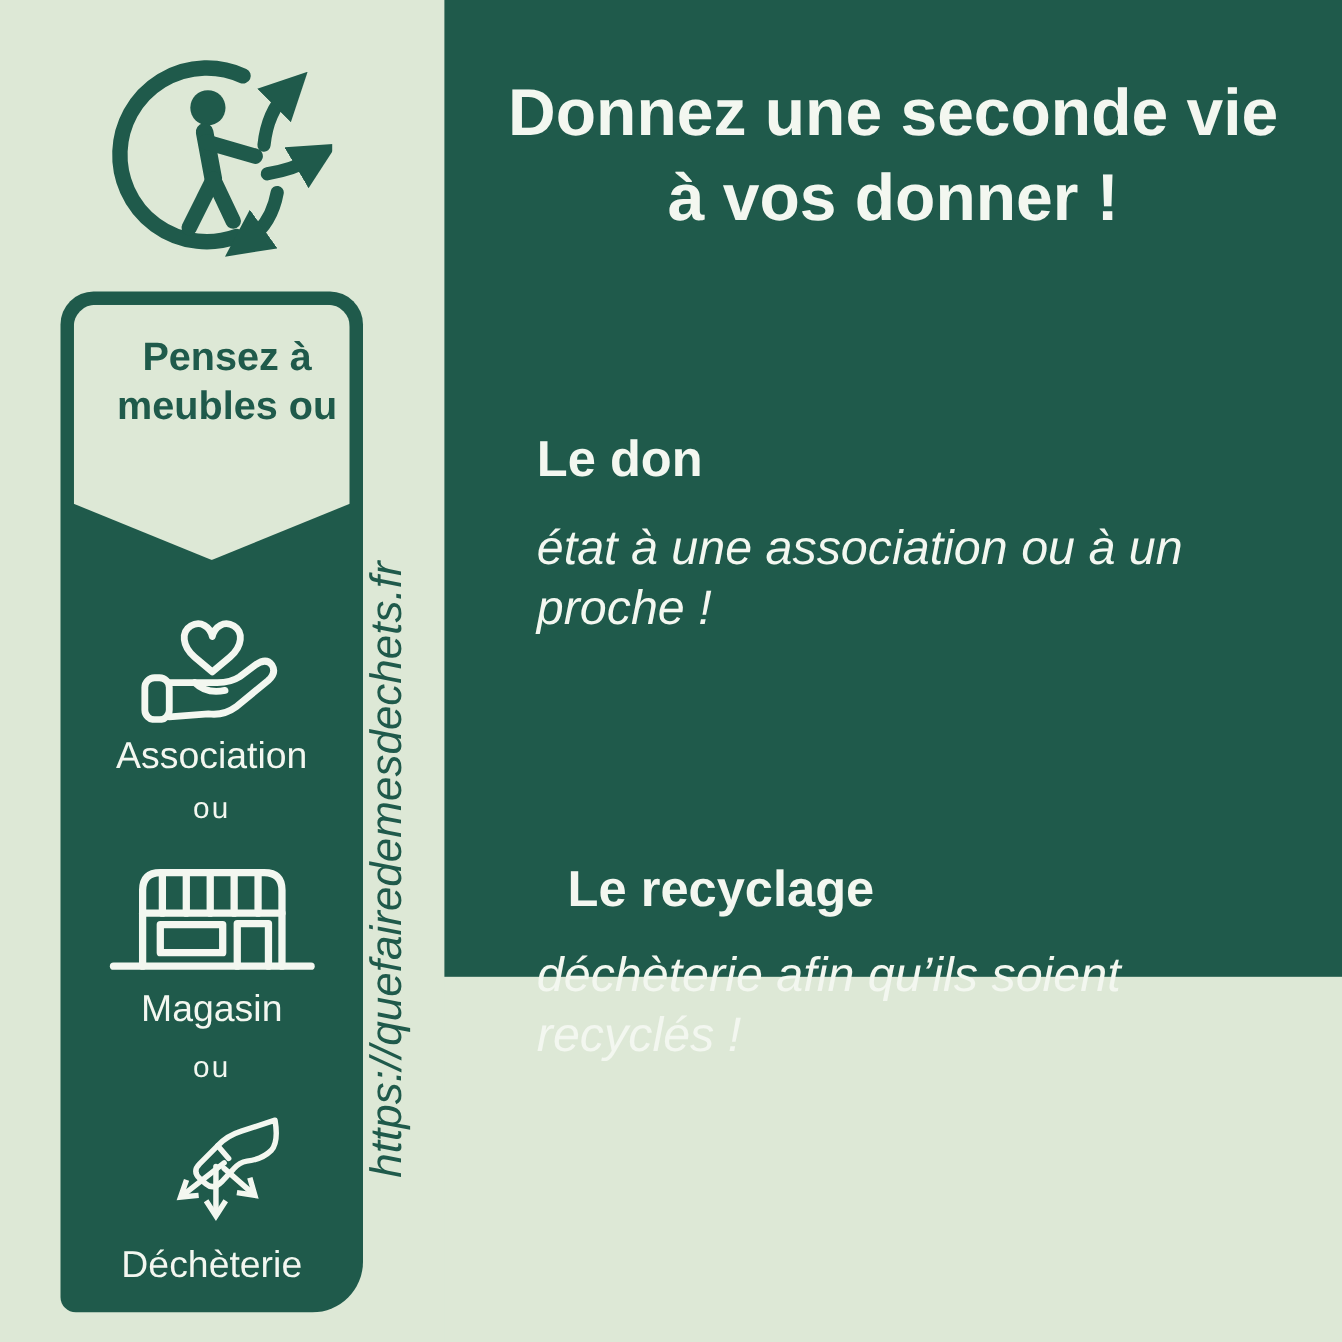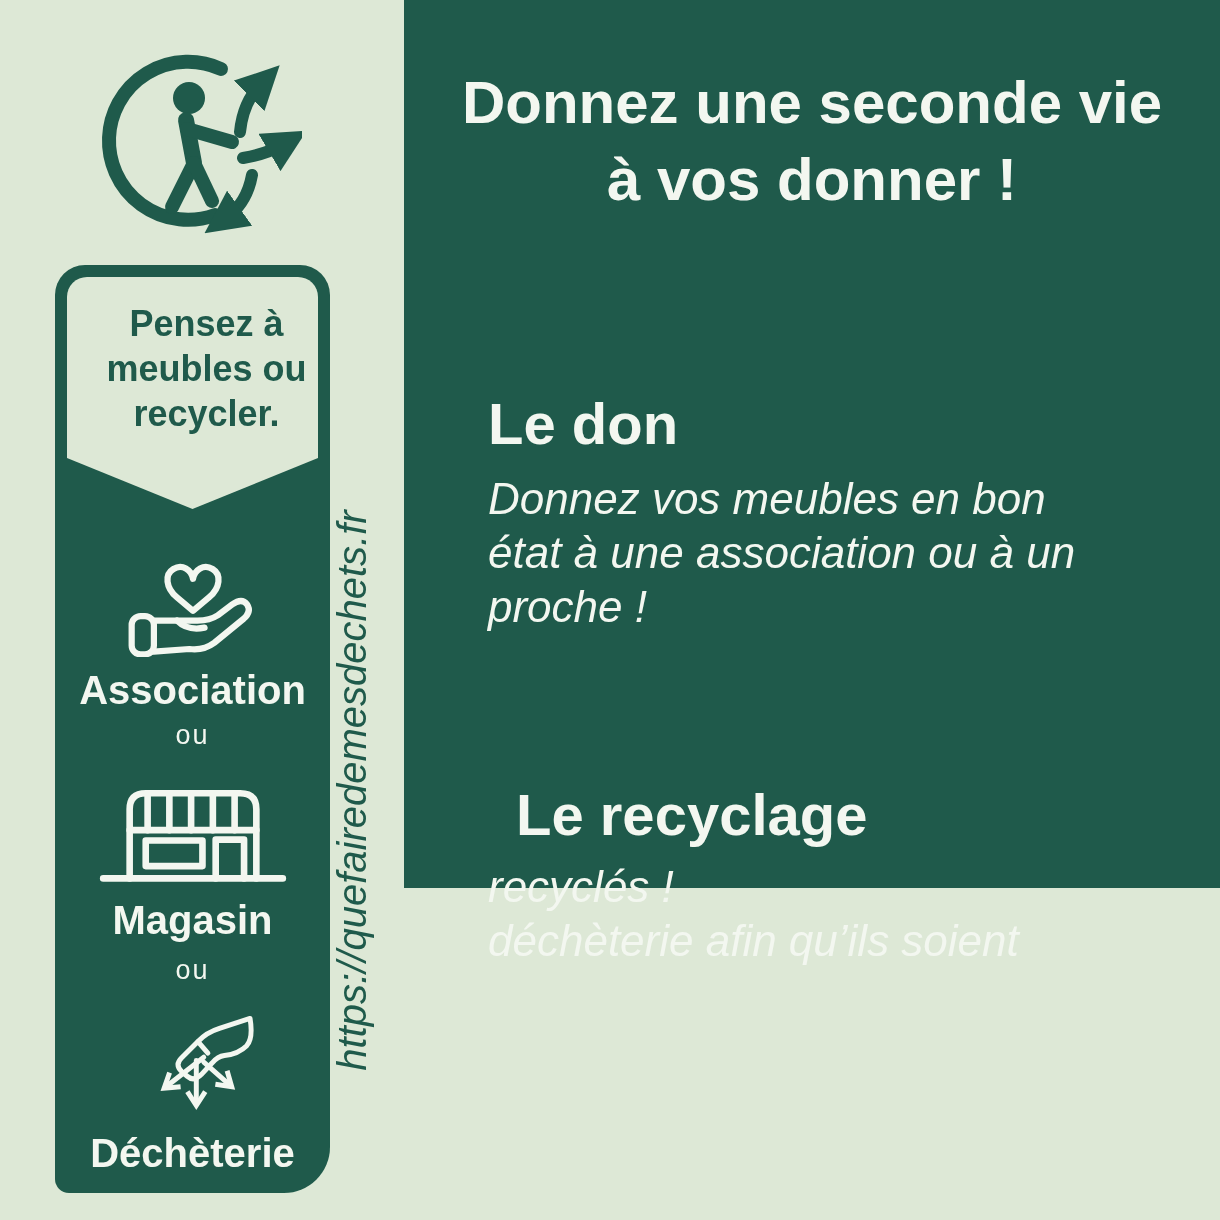--- a/index.html
+++ b/index.html
@@ -21,41 +21,41 @@
   .banner-wrap{position:absolute;top:12px;left:12px;right:12px;height:232px;
         border-radius:20px 20px 0 0;overflow:hidden;}
   .banner-shape{width:100%;height:100%;background:var(--light);
         -webkit-clip-path:polygon(0 0,100% 0,100% 78%,50% 100%,0 78%);
         clip-path:polygon(0 0,100% 0,100% 78%,50% 100%,0 78%);}
   .banner-text{padding-top:24px;text-align:center;color:var(--dark);
         font-size:36px;line-height:45px;font-weight:700;padding-left:28px;}
 
   .card .cc{position:absolute;left:50%;transform:translateX(-50%);}
   .opt-icon1{top:272px;width:134px;height:120px;}
-  .opt-label{color:var(--txt);font-weight:700;font-size:40px;white-space:nowrap;}
+  .opt-label{color:var(--txt);font-weight:400;font-size:34px;white-space:nowrap;}
   .lab1{top:403px;}
   .sep{color:var(--txt);font-size:27px;letter-spacing:2px;}
   .sep1{top:455px;}
   .opt-icon2{top:516px;width:190px;height:104px;}
   .lab2{top:633px;}
   .sep2{top:690px;}
   .opt-icon3{top:738px;width:124px;height:125px;}
   .lab3{top:866px;}
 
   .url-strip{position:absolute;left:322px;top:470px;width:60px;height:640px;
         display:flex;align-items:center;justify-content:center;}
   .url-strip span{transform:rotate(-90deg);white-space:nowrap;
         font-style:italic;font-size:40px;color:var(--dark);}
 
   .title{position:absolute;top:64px;left:0;width:100%;text-align:center;
         color:var(--txt);font-weight:700;font-size:60px;line-height:77px;}
   .title div{white-space:nowrap;}
 
   .section-heading{position:absolute;left:84px;color:var(--txt);
-        font-weight:700;font-size:58px;white-space:nowrap;}
+        font-weight:700;font-size:46px;white-space:nowrap;}
   .sh1{top:390px;}
   .sh2{top:781px;margin-left:28px;}
   .section-body{position:absolute;left:84px;color:var(--txt);
         font-style:italic;font-size:44px;line-height:54px;}
   .section-body div{white-space:nowrap;}
   .sb1{top:472px;}
   .sb2{top:860px;}
 
   svg{display:block;}
 </style>
@@ -83,21 +83,20 @@
     </g>
   </svg>
 
   <div class="card">
 
     <div class="banner-wrap">
       <div class="banner-shape">
         <div class="banner-text">
           <div>Pensez à</div>
           <div>meubles ou</div>
-          <div>recycler.</div>
         </div>
       </div>
     </div>
 
     <svg class="cc opt-icon1" viewBox="0 0 150 135">
       <g stroke="#f3f7f0" stroke-width="7" fill="none" stroke-linecap="round" stroke-linejoin="round">
         <path d="M 75 83 L 57 68 C 44 57 43 42 53 36 C 63 30 73 37 75 47 C 77 37 87 30 97 36 C 107 42 106 57 93 68 Z"></path>
         <rect x="6" y="89" width="25" height="43" rx="10"></rect>
         <path d="M 31 94 L 80 94 Q 94 94 103 88 L 119 76 Q 130 68 136 76 Q 141 84 132 92 L 99 119 Q 87 128 71 126 L 31 129"></path>
         <path d="M 57 94 Q 69 106 88 102"></path>
@@ -153,23 +152,22 @@
 
 <div class="right-panel">
 
   <div class="title">
     <div>Donnez une seconde vie</div>
     <div>à vos donner !</div>
   </div>
 
   <div class="section-heading sh1">Le don</div>
   <div class="section-body sb1">
-    <div>Donnez vos meubles en bon</div>
     <div>état à une association ou à un</div>
     <div>proche !</div>
   </div>
 
   <div class="section-heading sh2">Le recyclage</div>
   <div class="section-body sb2">
+    <div>déchèterie afin qu’ils soient</div>
     <div>recyclés !</div>
-    <div>déchèterie afin qu’ils soient</div>
   </div>
 </div>
 
 </body></html>

